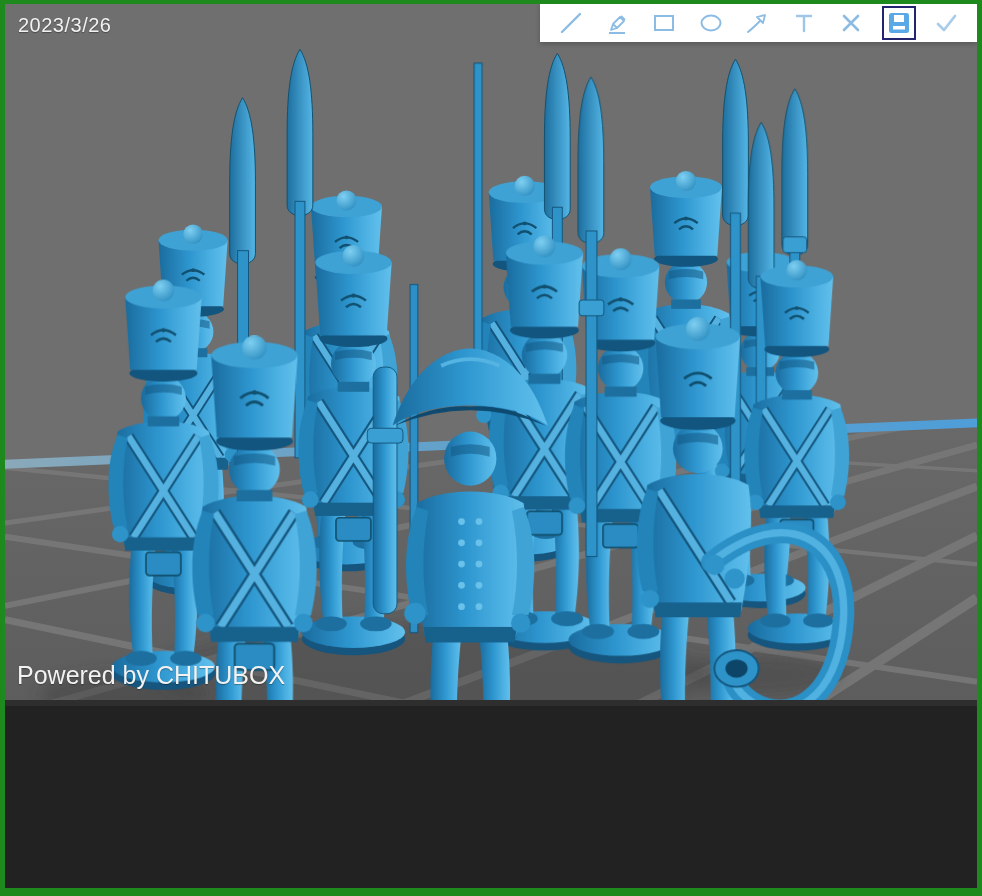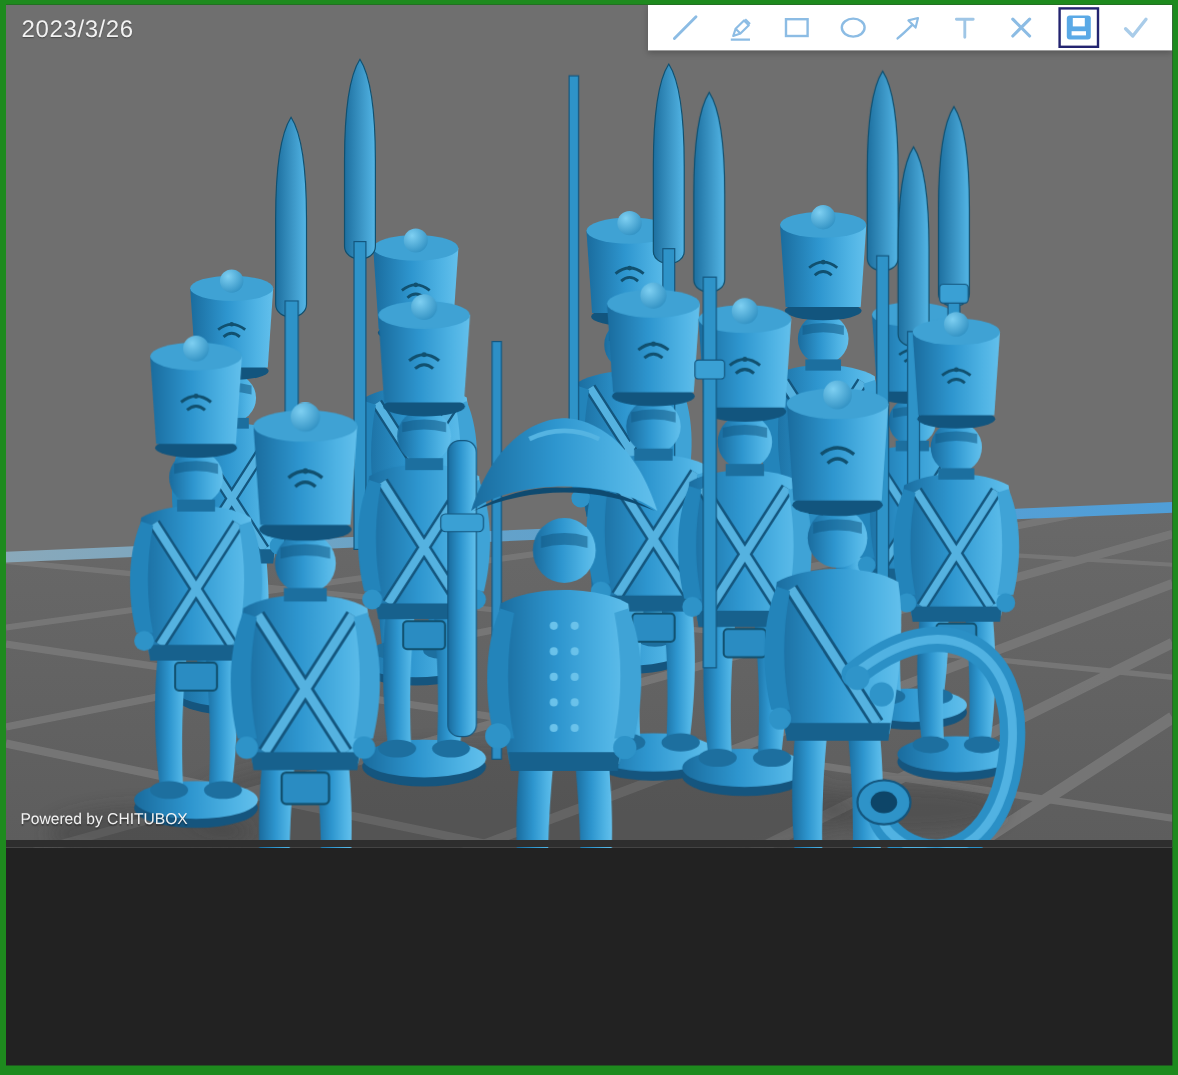--- a/index.html
+++ b/index.html
@@ -13,21 +13,21 @@
   }
   .content{position:relative;width:972px;height:702px;background:var(--canvas-gray,#6f6f6f);overflow:hidden;}
   .scene{position:absolute;left:0;top:0;width:972px;height:884px;display:block;}
   .date-label{
     position:absolute;left:13px;top:10px;
     font-size:20px;color:var(--text-light,#f2f2f2);
     text-shadow:0 1px 1px rgba(0,0,0,.35);letter-spacing:.5px;
   }
   .watermark{
     position:absolute;left:12px;bottom:16px;
-    font-size:13px;color:var(--text-light,#f2f2f2);
+    font-size:25px;color:var(--text-light,#f2f2f2);
     text-shadow:0 1px 1px rgba(0,0,0,.3);
   }
   .bottom-strip{position:absolute;left:0;bottom:0;width:100%;height:6px;background:var(--bottom-strip,#2e2e2e);}
   .anno-toolbar{
     position:absolute;top:0;right:0;width:437px;height:38px;
     background:var(--toolbar-bg,#ffffff);
     display:flex;align-items:center;justify-content:space-evenly;
     box-shadow:0 2px 5px rgba(0,0,0,.22);
   }
   .tool{

